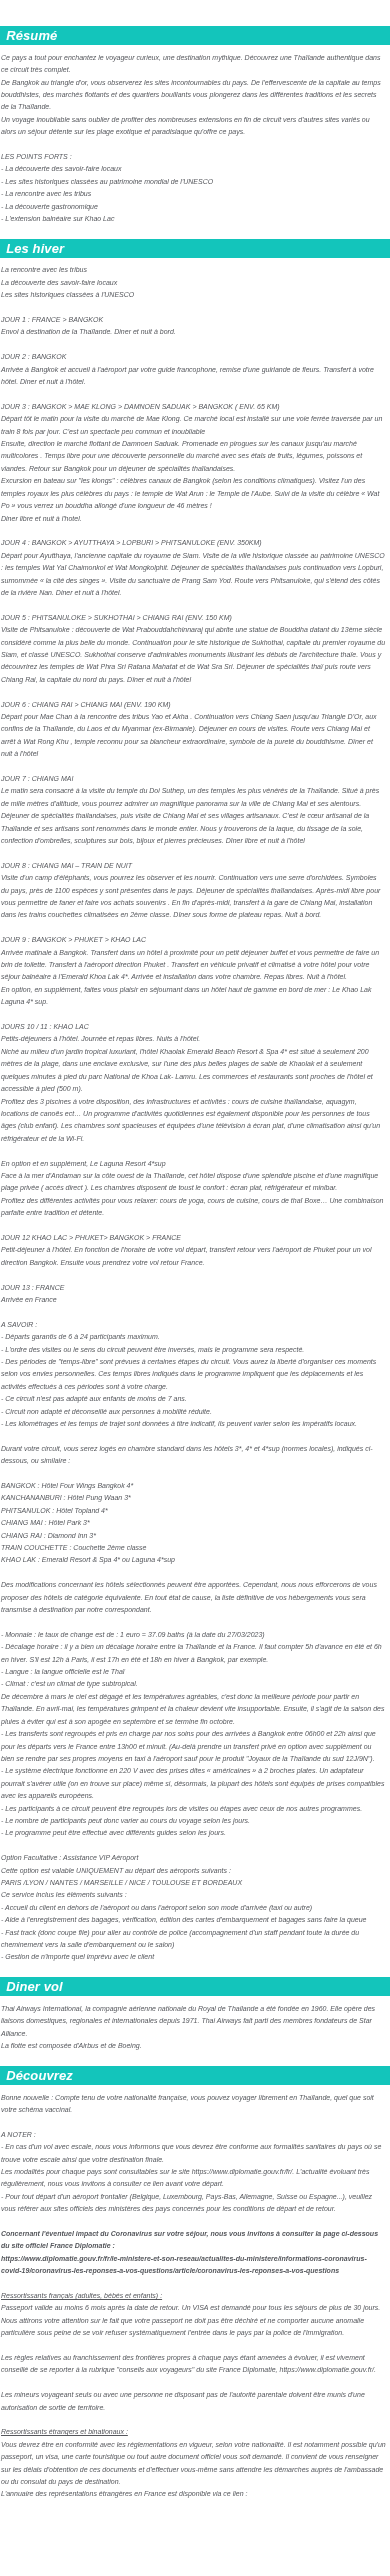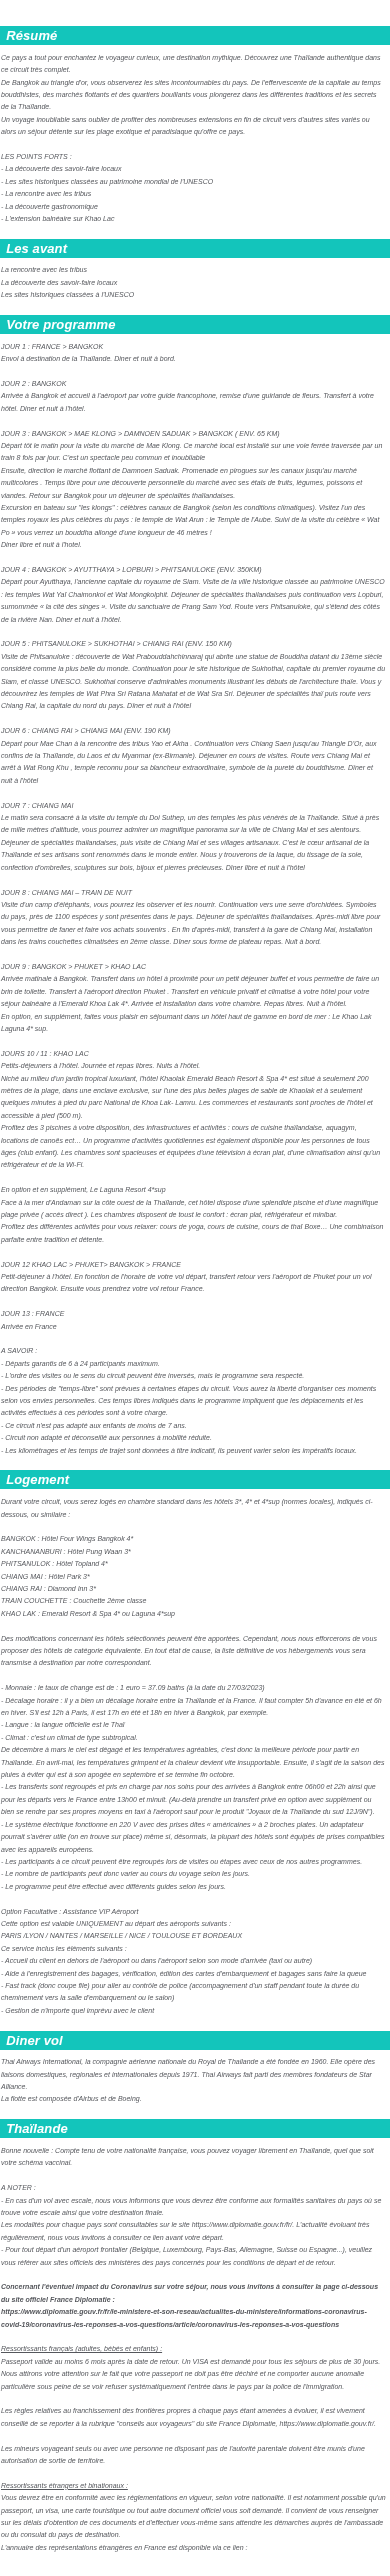--- a/index.html
+++ b/index.html
@@ -40,51 +40,45 @@
       <div class="section-header">
         <span class="section-title">Résumé</span>
       </div>
       <div class="section-content">
         <p class="block"><span class="run">Ce pays a tout pour enchantez le voyageur curieux, une destination mythique. Découvrez une Thaïlande authentique dans ce circuit très complet.</span><br><span class="run">De Bangkok au triangle d'or, vous observerez les sites incontournables du pays. De l'effervescente de la capitale au temps bouddhistes, des marchés flottants et des quartiers bouillants vous plongerez dans les différentes traditions et les secrets de la Thaïlande.</span><br><span class="run">Un voyage inoubliable sans oublier de profiter des nombreuses extensions en fin de circuit vers d'autres sites variés ou alors un séjour détente sur les plage exotique et paradisiaque qu'offre ce pays.</span></p>
         <p class="block"><span class="run">LES POINTS FORTS :</span><br><span class="run">- La découverte des savoir-faire locaux</span><br><span class="run">- Les sites historiques classées au patrimoine mondial de l'UNESCO</span><br><span class="run">- La rencontre avec les tribus</span><br><span class="run">- La découverte gastronomique</span><br><span class="run">- L'extension balnéaire sur Khao Lac</span></p>
       </div>
     </section>
     <section class="section">
       <div class="section-header">
-        <span class="section-title">Les avant</span>
+        <span class="section-title">Les hiver</span>
       </div>
       <div class="section-content">
         <p class="block"><span class="run">La rencontre avec les tribus</span><br><span class="run">La découverte des savoir-faire locaux</span><br><span class="run">Les sites historiques classées à l'UNESCO</span></p>
       </div>
     </section>
     <section class="section">
-      <div class="section-header">
-        <span class="section-title">Votre programme</span>
-      </div>
       <div class="section-content">
         <p class="block"><span class="run">JOUR 1 : FRANCE &gt; BANGKOK</span><br><span class="run">Envol à destination de la Thaïlande. Diner et nuit à bord.</span></p>
         <p class="block"><span class="run">JOUR 2 : BANGKOK</span><br><span class="run">Arrivée à Bangkok et accueil à l'aéroport par votre guide francophone, remise d'une guirlande de fleurs. Transfert à votre hôtel. Diner et nuit à l'hôtel.</span></p>
         <p class="block"><span class="run">JOUR 3 : BANGKOK &gt; MAE KLONG &gt; DAMNOEN SADUAK &gt; BANGKOK ( ENV. 65 KM)</span><br><span class="run">Départ tôt le matin pour la visite du marché de Mae Klong. Ce marché local est installé sur une voie ferrée traversée par un train 8 fois par jour. C'est un spectacle peu commun et inoubliable</span><br><span class="run">Ensuite, direction le marché flottant de Damnoen Saduak. Promenade en pirogues sur les canaux jusqu'au marché multicolores . Temps libre pour une découverte personnelle du marché avec ses étals de fruits, légumes, poissons et viandes. Retour sur Bangkok pour un déjeuner de spécialités thaïlandaises.</span><br><span class="run">Excursion en bateau sur "les klongs" : célèbres canaux de Bangkok (selon les conditions climatiques). Visitez l'un des temples royaux les plus célèbres du pays : le temple de Wat Arun : le Temple de l'Aube. Suivi de la visite du célèbre « Wat Po » vous verrez un bouddha allongé d'une longueur de 46 mètres !</span><br><span class="run">Diner libre et nuit à l'hotel.</span></p>
         <p class="block"><span class="run">JOUR 4 : BANGKOK &gt; AYUTTHAYA &gt; LOPBURI &gt; PHITSANULOKE (ENV. 350KM)</span><br><span class="run">Départ pour Ayutthaya, l'ancienne capitale du royaume de Siam. Visite de la ville historique classée au patrimoine UNESCO : les temples Wat Yaï Chaimonkol et Wat Mongkolphit. Déjeuner de spécialités thailandaises puis continuation vers Lopburi, surnommée « la cité des singes ». Visite du sanctuaire de Prang Sam Yod. Route vers Phitsanuloke, qui s'étend des côtés de la rivière Nan. Diner et nuit à l'hôtel.</span></p>
         <p class="block"><span class="run">JOUR 5 : PHITSANULOKE &gt; SUKHOTHAI &gt; CHIANG RAI (ENV. 150 KM)</span><br><span class="run">Visite de Phitsanuloke : découverte de Wat Prabouddahchinnaraj qui abrite une statue de Bouddha datant du 13ème siècle considéré comme la plus belle du monde. Continuation pour le site historique de Sukhothai, capitale du premier royaume du Siam, et classé UNESCO. Sukhothai conserve d'admirables monuments illustrant les débuts de l'architecture thaïe. Vous y découvrirez les temples de Wat Phra Sri Ratana Mahatat et de Wat Sra Sri. Déjeuner de spécialités thaï puis route vers Chiang Rai, la capitale du nord du pays. Dîner et nuit à l'hôtel</span></p>
         <p class="block"><span class="run">JOUR 6 : CHIANG RAI &gt; CHIANG MAI (ENV. 190 KM)</span><br><span class="run">Départ pour Mae Chan à la rencontre des tribus Yao et Akha . Continuation vers Chiang Saen jusqu'au Triangle D'Or, aux confins de la Thaïlande, du Laos et du Myanmar (ex-Birmanie). Déjeuner en cours de visites. Route vers Chiang Mai et arrêt à Wat Rong Khu , temple reconnu pour sa blancheur extraordinaire, symbole de la pureté du bouddhisme. Dîner et nuit à l'hôtel</span></p>
         <p class="block"><span class="run">JOUR 7 : CHIANG MAI</span><br><span class="run">Le matin sera consacré à la visite du temple du Doi Suthep, un des temples les plus vénérés de la Thaïlande. Situé à près de mille mètres d'altitude, vous pourrez admirer un magnifique panorama sur la ville de Chiang Mai et ses alentours. Déjeuner de spécialités thailandaises, puis visite de Chiang Mai et ses villages artisanaux. C'est le cœur artisanal de la Thaïlande et ses artisans sont renommés dans le monde entier. Nous y trouverons de la laque, du tissage de la soie, confection d'ombrelles, sculptures sur bois, bijoux et pierres précieuses. Dîner libre et nuit à l'hôtel</span></p>
         <p class="block"><span class="run">JOUR 8 : CHIANG MAI – TRAIN DE NUIT</span><br><span class="run">Visite d'un camp d'éléphants, vous pourrez les observer et les nourrir. Continuation vers une serre d'orchidées. Symboles du pays, près de 1100 espèces y sont présentes dans le pays. Déjeuner de spécialités thaïlandaises. Après-midi libre pour vous permettre de faner et faire vos achats souvenirs . En fin d'après-midi, transfert à la gare de Chiang Mai, installation dans les trains couchettes climatisées en 2ème classe. Dîner sous forme de plateau repas. Nuit à bord.</span></p>
         <p class="block"><span class="run">JOUR 9 : BANGKOK &gt; PHUKET &gt; KHAO LAC</span><br><span class="run">Arrivée matinale à Bangkok. Transfert dans un hôtel à proximité pour un petit déjeuner buffet et vous permettre de faire un brin de toilette. Transfert à l'aéroport direction Phuket . Transfert en véhicule privatif et climatisé à votre hôtel pour votre séjour balnéaire à l'Emerald Khoa Lak 4*. Arrivée et installation dans votre chambre. Repas libres. Nuit à l'hôtel.</span><br><span class="run">En option, en supplément, faites vous plaisir en séjournant dans un hôtel haut de gamme en bord de mer : Le Khao Lak Laguna 4* sup.</span></p>
         <p class="block"><span class="run">JOURS 10 / 11 : KHAO LAC</span><br><span class="run">Petits-déjeuners à l'hôtel. Journée et repas libres. Nuits à l'hôtel.</span><br><span class="run">Niché au milieu d'un jardin tropical luxuriant, l'hôtel Khaolak Emerald Beach Resort &amp; Spa 4* est situé à seulement 200 mètres de la plage, dans une enclave exclusive, sur l'une des plus belles plages de sable de Khaolak et à seulement quelques minutes à pied du parc National de Khoa Lak- Lamru. Les commerces et restaurants sont proches de l'hôtel et accessible à pied (500 m).</span><br><span class="run">Profitez des 3 piscines à votre disposition, des infrastructures et activités : cours de cuisine thaïlandaise, aquagym, locations de canoës ect… Un programme d'activités quotidiennes est également disponible pour les personnes de tous âges (club enfant). Les chambres sont spacieuses et équipées d'une télévision à écran plat, d'une climatisation ainsi qu'un réfrigérateur et de la Wi-Fi.</span></p>
         <p class="block"><span class="run">En option et en supplément, Le Laguna Resort 4*sup</span><br><span class="run">Face à la mer d'Andaman sur la côte ouest de la Thaïlande, cet hôtel dispose d'une splendide piscine et d'une magnifique plage privée ( accés direct ). Les chambres disposent de toust le confort : écran plat, réfrigérateur et minibar.</span><br><span class="run">Profitez des différentes activités pour vous relaxer: cours de yoga, cours de cuisine, cours de thaï Boxe… Une combinaison parfaite entre tradition et détente.</span></p>
         <p class="block"><span class="run">JOUR 12 KHAO LAC &gt; PHUKET&gt; BANGKOK &gt; FRANCE</span><br><span class="run">Petit-déjeuner à l'hôtel. En fonction de l'horaire de votre vol départ, transfert retour vers l'aéroport de Phuket pour un vol direction Bangkok. Ensuite vous prendrez votre vol retour France.</span></p>
         <p class="block"><span class="run">JOUR 13 : FRANCE</span><br><span class="run">Arrivée en France</span></p>
         <p class="block"><span class="run">A SAVOIR :</span><br><span class="run">- Départs garantis de 6 à 24 participants maximum.</span><br><span class="run">- L'ordre des visites ou le sens du circuit peuvent être inversés, mais le programme sera respecté.</span><br><span class="run">- Des périodes de "temps-libre" sont prévues à certaines étapes du circuit. Vous aurez la liberté d'organiser ces moments selon vos envies personnelles. Ces temps libres indiqués dans le programme impliquent que les déplacements et les activités effectués à ces périodes sont à votre charge.</span><br><span class="run">- Ce circuit n'est pas adapté aux enfants de moins de 7 ans.</span><br><span class="run">- Circuit non adapté et déconseillé aux personnes à mobilité réduite.</span><br><span class="run">- Les kilométrages et les temps de trajet sont données à titre indicatif, ils peuvent varier selon les impératifs locaux.</span></p>
       </div>
     </section>
     <section class="section">
-      <div class="section-header">
-        <span class="section-title">Logement</span>
-      </div>
       <div class="section-content">
         <p class="block"><span class="run">Durant votre circuit, vous serez logés en chambre standard dans les hôtels 3*, 4* et 4*sup (normes locales), indiqués ci-dessous, ou similaire :</span></p>
         <p class="block"><span class="run">BANGKOK : Hôtel Four Wings Bangkok 4*</span><br><span class="run">KANCHANANBURI : Hôtel Pung Waan 3*</span><br><span class="run">PHITSANULOK : Hôtel Topland 4*</span><br><span class="run">CHIANG MAI : Hôtel Park 3*</span><br><span class="run">CHIANG RAI : Diamond Inn 3*</span><br><span class="run">TRAIN COUCHETTE : Couchette 2ème classe</span><br><span class="run">KHAO LAK : Emerald Resort &amp; Spa 4* ou Laguna 4*sup</span></p>
         <p class="block" style="margin-top: 12.4px;"><span class="run">Des modifications concernant les hôtels sélectionnés peuvent être apportées. Cependant, nous nous efforcerons de vous proposer des hôtels de catégorie équivalente. En tout état de cause, la liste définitive de vos hébergements vous sera transmise à destination par notre correspondant.</span></p>
       </div>
     </section>
     <section class="section">
       <div class="section-content">
         <p class="block"><span class="run">- Monnaie : le taux de change est de : 1 euro = 37.09 baths (à la date du 27/03/2023)</span><br><span class="run">- Décalage horaire : il y a bien un décalage horaire entre la Thaïlande et la France. Il faut compter 5h d'avance en été et 6h en hiver. S'il est 12h à Paris, il est 17h en été et 18h en hiver à Bangkok, par exemple.</span><br><span class="run">- Langue : la langue officielle est le Thaï</span><br><span class="run">- Climat : c'est un climat de type subtropical.</span><br><span class="run">De décembre à mars le ciel est dégagé et les températures agréables, c'est donc la meilleure période pour partir en Thaïlande. En avril-mai, les températures grimpent et la chaleur devient vite insupportable. Ensuite, il s'agit de la saison des pluies à éviter qui est à son apogée en septembre et se termine fin octobre.</span><br><span class="run">- Les transferts sont regroupés et pris en charge par nos soins pour des arrivées à Bangkok entre 06h00 et 22h ainsi que pour les départs vers le France entre 13h00 et minuit. (Au-delà prendre un transfert privé en option avec supplément ou bien se rendre par ses propres moyens en taxi à l'aéroport sauf pour le produit "Joyaux de la Thaïlande du sud 12J/9N").</span><br><span class="run">- Le système électrique fonctionne en 220 V avec des prises dites « américaines » à 2 broches plates. Un adaptateur pourrait s'avérer utile (on en trouve sur place) même si, désormais, la plupart des hôtels sont équipés de prises compatibles avec les appareils européens.</span><br><span class="run">- Les participants à ce circuit peuvent être regroupés lors de visites ou étapes avec ceux de nos autres programmes.</span><br><span class="run">- Le nombre de participants peut donc varier au cours du voyage selon les jours.</span><br><span class="run">- Le programme peut être effectué avec différents guides selon les jours.</span></p>
         <p class="block"><span class="run">Option Facultative : Assistance VIP Aéroport</span><br><span class="run">Cette option est valable UNIQUEMENT au départ des aéroports suivants :</span><br><span class="run">PARIS /LYON / NANTES / MARSEILLE / NICE / TOULOUSE ET BORDEAUX</span><br><span class="run">Ce service inclus les éléments suivants :</span><br><span class="run">- Accueil du client en dehors de l'aéroport ou dans l'aéroport selon son mode d'arrivée (taxi ou autre)</span><br><span class="run">- Aide à l'enregistrement des bagages, vérification, édition des cartes d'embarquement et bagages sans faire la queue</span><br><span class="run">- Fast track (donc coupe file) pour aller au contrôle de police (accompagnement d'un staff pendant toute la durée du cheminement vers la salle d'embarquement ou le salon)</span><br><span class="run">- Gestion de n'importe quel imprévu avec le client</span></p>
@@ -93,21 +87,21 @@
     <section class="section">
       <div class="section-header">
         <span class="section-title">Diner vol</span>
       </div>
       <div class="section-content">
         <p class="block"><span class="run">Thai Airways International, la compagnie aérienne nationale du Royal de Thailande a été fondée en 1960. Elle opère des liaisons domestiques, regionales et internationales depuis 1971. Thai Airways fait parti des membres fondateurs de Star Alliance.</span><br><span class="run">La flotte est composée d'Airbus et de Boeing.</span></p>
       </div>
     </section>
     <section class="section">
       <div class="section-header">
-        <span class="section-title">Thaïlande</span>
+        <span class="section-title">Découvrez</span>
       </div>
       <div class="section-content">
         <p class="block"><span class="run">Bonne nouvelle : Compte tenu de votre nationalité française, vous pouvez voyager librement en Thaïlande, quel que soit votre schéma vaccinal.</span></p>
         <p class="block"><span class="run">A NOTER :</span><br><span class="run">- En cas d'un vol avec escale, nous vous informons que vous devrez être conforme aux formalités sanitaires du pays où se trouve votre escale ainsi que votre destination finale.</span><br><span class="run">Les modalités pour chaque pays sont consultables sur le site https://www.diplomatie.gouv.fr/fr/. L'actualité évoluant très régulièrement, nous vous invitons à consulter ce lien avant votre départ.</span><br><span class="run">- Pour tout départ d'un aéroport frontalier (Belgique, Luxembourg, Pays-Bas, Allemagne, Suisse ou Espagne...), veuillez vous référer aux sites officiels des ministères des pays concernés pour les conditions de départ et de retour.</span></p>
         <p class="block"><span class="b">Concernant l'éventuel impact du Coronavirus sur votre séjour, nous vous invitons à consulter la page ci-dessous du site officiel France Diplomatie :</span><br><span class="b">https://www.diplomatie.gouv.fr/fr/le-ministere-et-son-reseau/actualites-du-ministere/informations-coronavirus-covid-19/coronavirus-les-reponses-a-vos-questions/article/coronavirus-les-reponses-a-vos-questions</span></p>
         <p class="block"><span class="u">Ressortissants français (adultes, bébés et enfants) : </span><br><span class="run">Passeport valide au moins 6 mois après la date de retour. Un VISA est demandé pour tous les séjours de plus de 30 jours. Nous attirons votre attention sur le fait que votre passeport ne doit pas être déchiré et ne comporter aucune anomalie particulière sous peine de se voir refuser systématiquement l'entrée dans le pays par la police de l'immigration.</span></p>
         <p class="block"><span class="run">Les règles relatives au franchissement des frontières propres à chaque pays étant amenées à évoluer, il est vivement conseillé de se reporter à la rubrique "conseils aux voyageurs" du site France Diplomatie, https://www.diplomatie.gouv.fr/.</span></p>
         <p class="block"><span class="run">Les mineurs voyageant seuls ou avec une personne ne disposant pas de l'autorité parentale doivent être munis d'une autorisation de sortie de territoire.</span></p>
         <p class="block"><span class="u">Ressortissants étrangers et binationaux :</span><br><span class="run">Vous devrez être en conformité avec les réglementations en vigueur, selon votre nationalité. Il est notamment possible qu'un passeport, un visa, une carte touristique ou tout autre document officiel vous soit demandé. Il convient de vous renseigner sur les délais d'obtention de ces documents et d'effectuer vous-même sans attendre les démarches auprès de l'ambassade ou du consulat du pays de destination.</span><br><span class="run">L'annuaire des représentations étrangères en France est disponible via ce lien :</span><br></p>
       </div>

